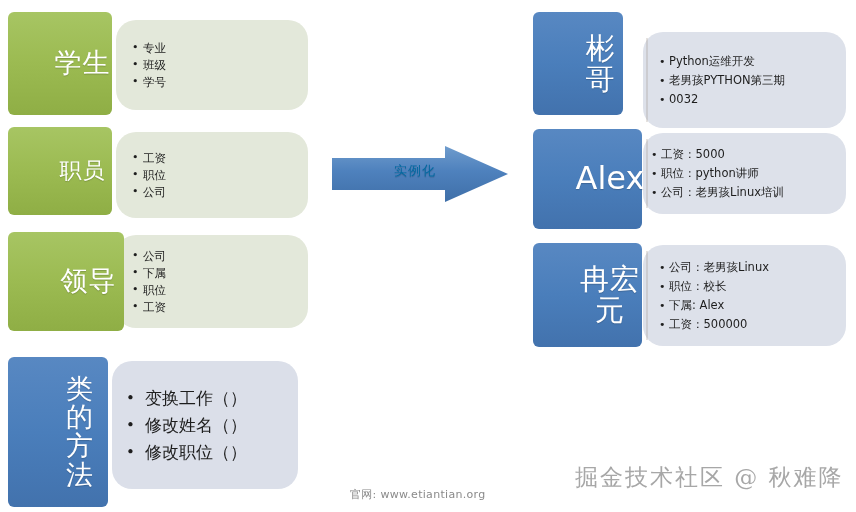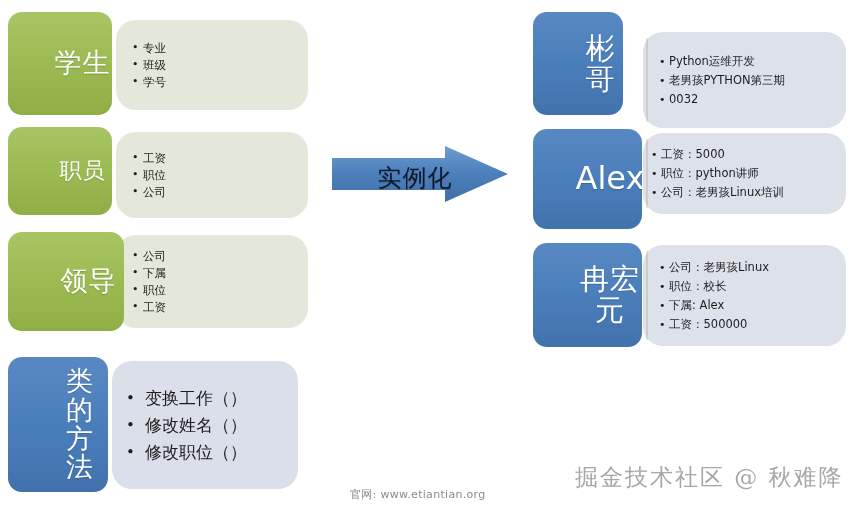--- a/index.html
+++ b/index.html
@@ -26,21 +26,21 @@
   }
   .tag {
     position: absolute;
     left: 0;
     top: 0;
     display: flex;
     align-items: center;
     justify-content: center;
     text-align: center;
     color: #ffffff;
-    border-radius: 14px;
+    border-radius: 6px;
     box-sizing: border-box;
     z-index: 3;
     line-height: 1.06;
     letter-spacing: 1px;
     text-shadow: 0 1px 1px rgba(0,0,0,0.18);
     padding-left: 45px;
   }
   .panel {
     position: absolute;
     top: 0;
@@ -133,23 +133,23 @@
     width: 180px;
     height: 62px;
     z-index: 2;
   }
   #arrow-label {
     position: absolute;
     left: 30px;
     top: 16px;
     width: 110px;
     text-align: center;
-    color: #0f172a;
-    font-family: "DejaVu Serif", "Liberation Serif", serif;
-    font-size: 24px;
+    color: #0369a1;
+    font-family: "DejaVu Serif", "Liberation Serif", serif;
+    font-size: 13px;
     letter-spacing: 1px;
     text-shadow: 0 1px 1px rgba(0,0,0,0.2);
     pointer-events: none;
   }
 
   
   #site-watermark {
     position: absolute;
     left: 350px;
     top: 487px;
@@ -215,21 +215,21 @@
   </div>
 
   <div class="row grp-blue grp-methods" style="left:8px; top:357px; width:290px; height:133px;">
     <div class="panel" style="left:104px; width:186px; height:128px; top:4px; padding:0 0 0 14px;">
       <ul>
         <li>变换工作（）</li>
         <li>修改姓名（）</li>
         <li>修改职位（）</li>
       </ul>
     </div>
-    <div class="tag" style="width:100px; height:135px; flex-direction:column;">
+    <div class="tag" style="width:100px; height:150px; flex-direction:column;">
       <span>类的</span>
       <span>方法</span>
     </div>
   </div>
 
   <div id="arrow-wrap">
     <svg width="180" height="62" viewBox="0 0 180 62">
       <defs>
         <linearGradient id="arrGrad" x1="0" y1="0" x2="0" y2="1">
           <stop offset="0%" stop-color="#6f9ccd"></stop>

